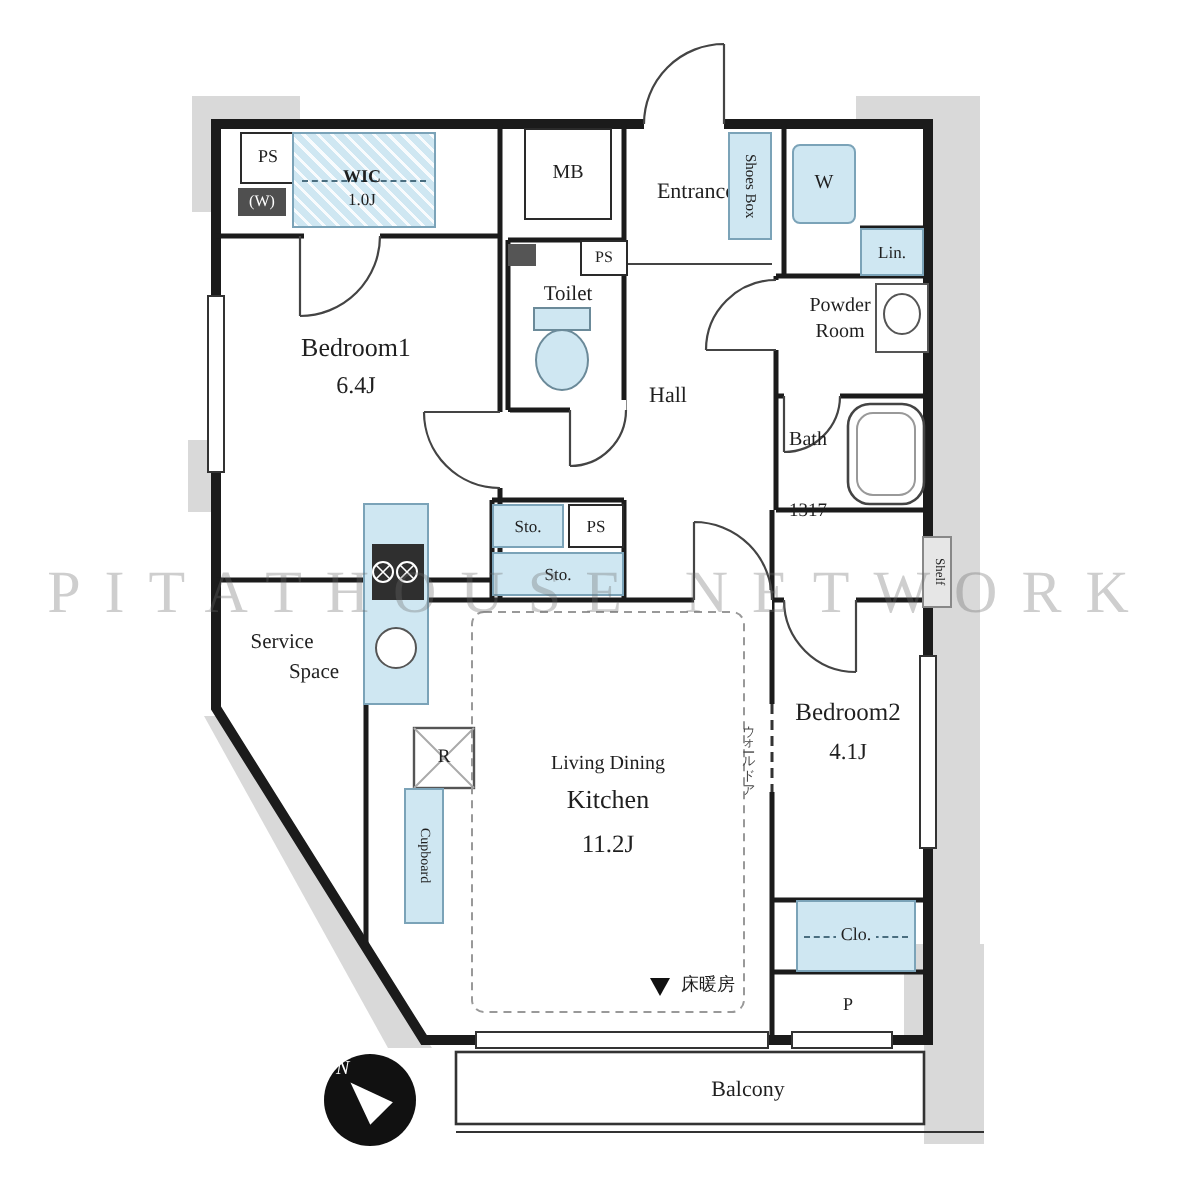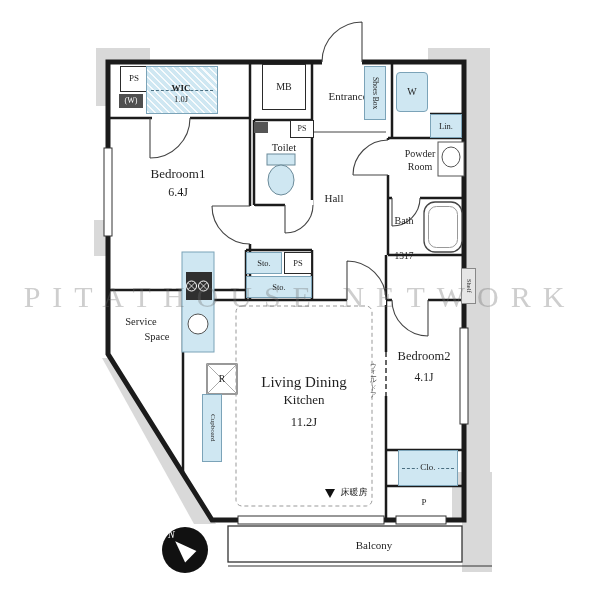--- a/index.html
+++ b/index.html
@@ -224,21 +224,21 @@
 
   <div class="lbl" style="left:141px;top:322px;font-size:10.5px;">Service</div>
   <div class="lbl" style="left:141px;top:337px;font-size:10.5px;margin-left:16px;">Space</div>
 
   <div class="lbl" style="left:222px;top:379px;font-size:9.5px;">R</div>
 
   <div class="flexbox fixture" style="left:202px;top:394px;width:20px;height:68px;">
     <span class="vtext" style="font-size:7px;">Cupboard</span>
   </div>
 
-  <div class="lbl" style="left:304px;top:382px;font-size:15px;">Living Dining</div>
+  <div class="lbl" style="left:304px;top:382px;font-size:10px;">Living Dining</div>
   <div class="lbl" style="left:304px;top:400px;font-size:13px;">Kitchen</div>
   <div class="lbl" style="left:304px;top:423px;font-size:12.5px;">11.2J</div>
 
   <div class="lbl" style="left:354px;top:493px;font-size:9px;">床暖房</div>
 
   <div class="flexbox" style="left:366px;top:350px;width:14px;height:54px;">
     <span class="vtext" style="font-size:6.5px;color:#444;">ウォールドア</span>
   </div>
 
   <div class="lbl" style="left:424px;top:357px;font-size:12.5px;">Bedroom2</div>

